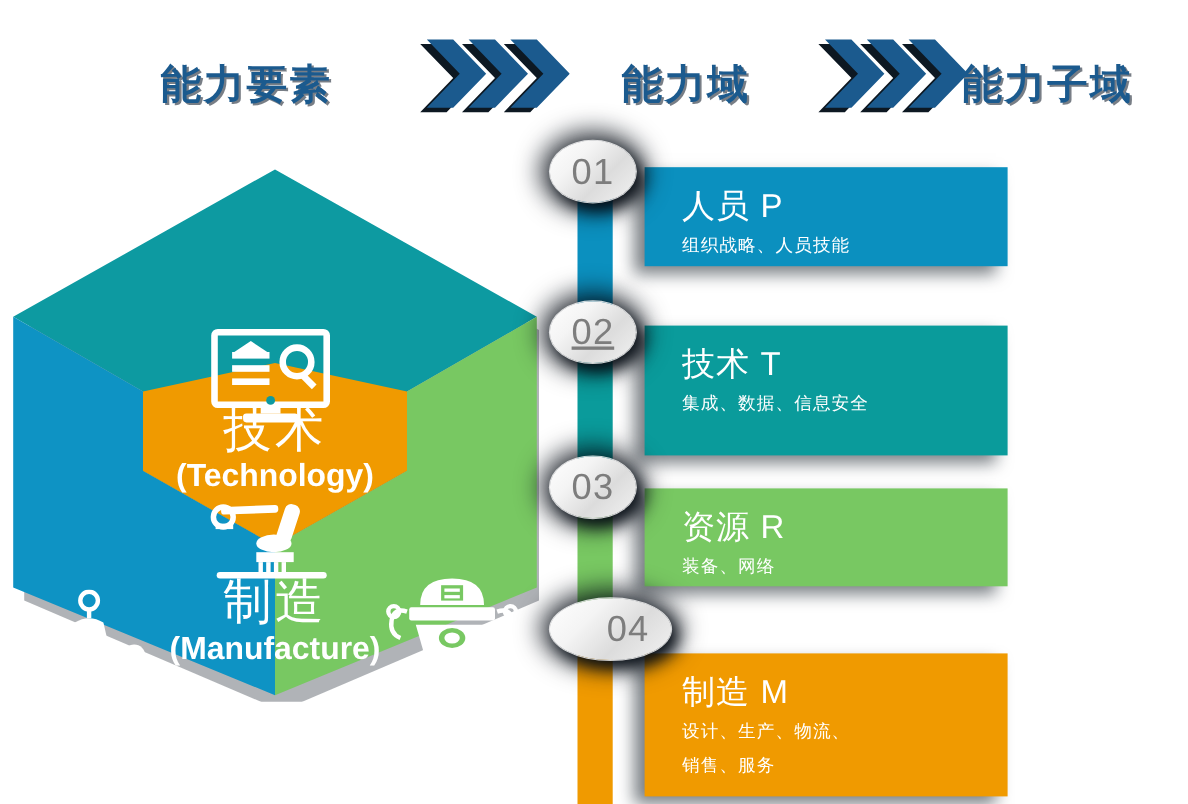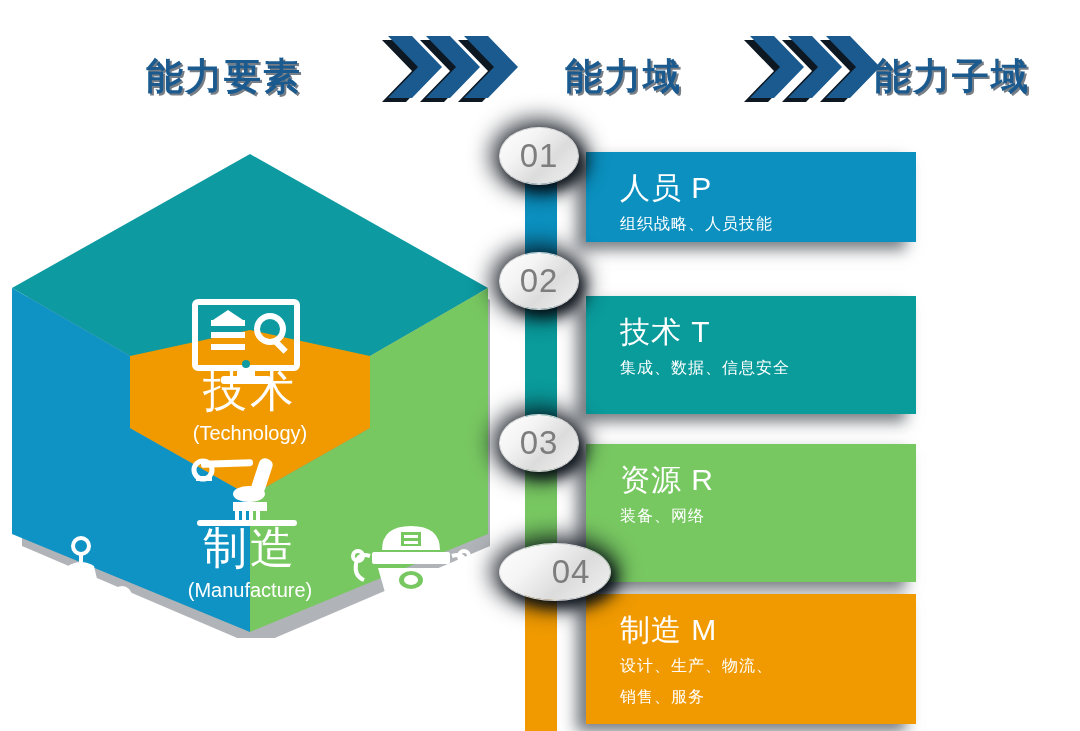--- a/index.html
+++ b/index.html
@@ -33,21 +33,21 @@
   #cube{position:absolute;left:0px;top:138px;width:500px;height:500px;}
 
   .cubetxt{
     position:absolute;
     color:#ffffff;
     text-align:center;
     white-space:nowrap;
     pointer-events:none;
   }
   .cubetxt .cn{font-size:44px;line-height:50px;letter-spacing:3px;}
-  .cubetxt .en{font-size:20px;line-height:34px;}
+  .cubetxt .en{font-size:29px;line-height:34px;font-weight:bold;}
 
   #t-tech{left:120px;top:228px;width:260px;}
   #t-manu{left:120px;top:385px;width:260px;}
   #t-pers{left:45px;top:490px;width:230px;}
   #t-res {left:232px;top:490px;width:230px;}
 
   .cubeicon{position:absolute;pointer-events:none;}
   #ic-tech{left:191px;top:160px;width:110px;height:96px;}
   #ic-manu{left:183px;top:312px;width:126px;height:78px;}
   #ic-pers{left:22px;top:398px;width:118px;height:90px;}
@@ -63,41 +63,41 @@
     border-radius:50%/50%;
     background:linear-gradient(135deg,#ffffff 0%,#f4f4f4 32%,#dcdcdc 62%,#f2f2f2 100%);
     box-shadow:0 0 0 1px rgba(255,255,255,.8), 6px 7px 14px rgba(5,12,20,.92), 0 0 22px 9px rgba(5,12,20,.78);
     display:flex;align-items:center;justify-content:center;
     color:#7d7d7d;
     font-size:33px;
     letter-spacing:1px;
     z-index:6;
   }
   #badge1{top:128px;}
-  #badge2{top:253px;}
+  #badge2{top:274px;text-decoration:underline;}
   #badge3{top:415px;}
   #badge4{top:544px;padding-left:32px;}
 
   
   .panel{
     position:absolute;
     left:586px;
     width:330px;
     color:#ffffff;
     box-sizing:border-box;
     padding:16px 0 0 34px;
     box-shadow:-10px 8px 14px rgba(10,20,30,.55);
     z-index:4;
   }
   .panel .ttl{font-size:30px;line-height:40px;letter-spacing:1px;white-space:nowrap;}
   .panel .sub{font-size:16px;line-height:31px;letter-spacing:1px;}
 
   #panel1{top:152px;height:90px;}
   #panel2{top:296px;height:118px;}
-  #panel3{top:444px;height:138px;}
+  #panel3{top:444px;height:89px;}
   #panel4{top:594px;height:130px;}
 </style>
 </head>
 <body>
 
 <div id="stage">
 
   <div class="hdr" id="hdr1">能力要素</div>
   <div class="hdr" id="hdr2">能力域</div>
   <div class="hdr" id="hdr3">能力子域</div>

